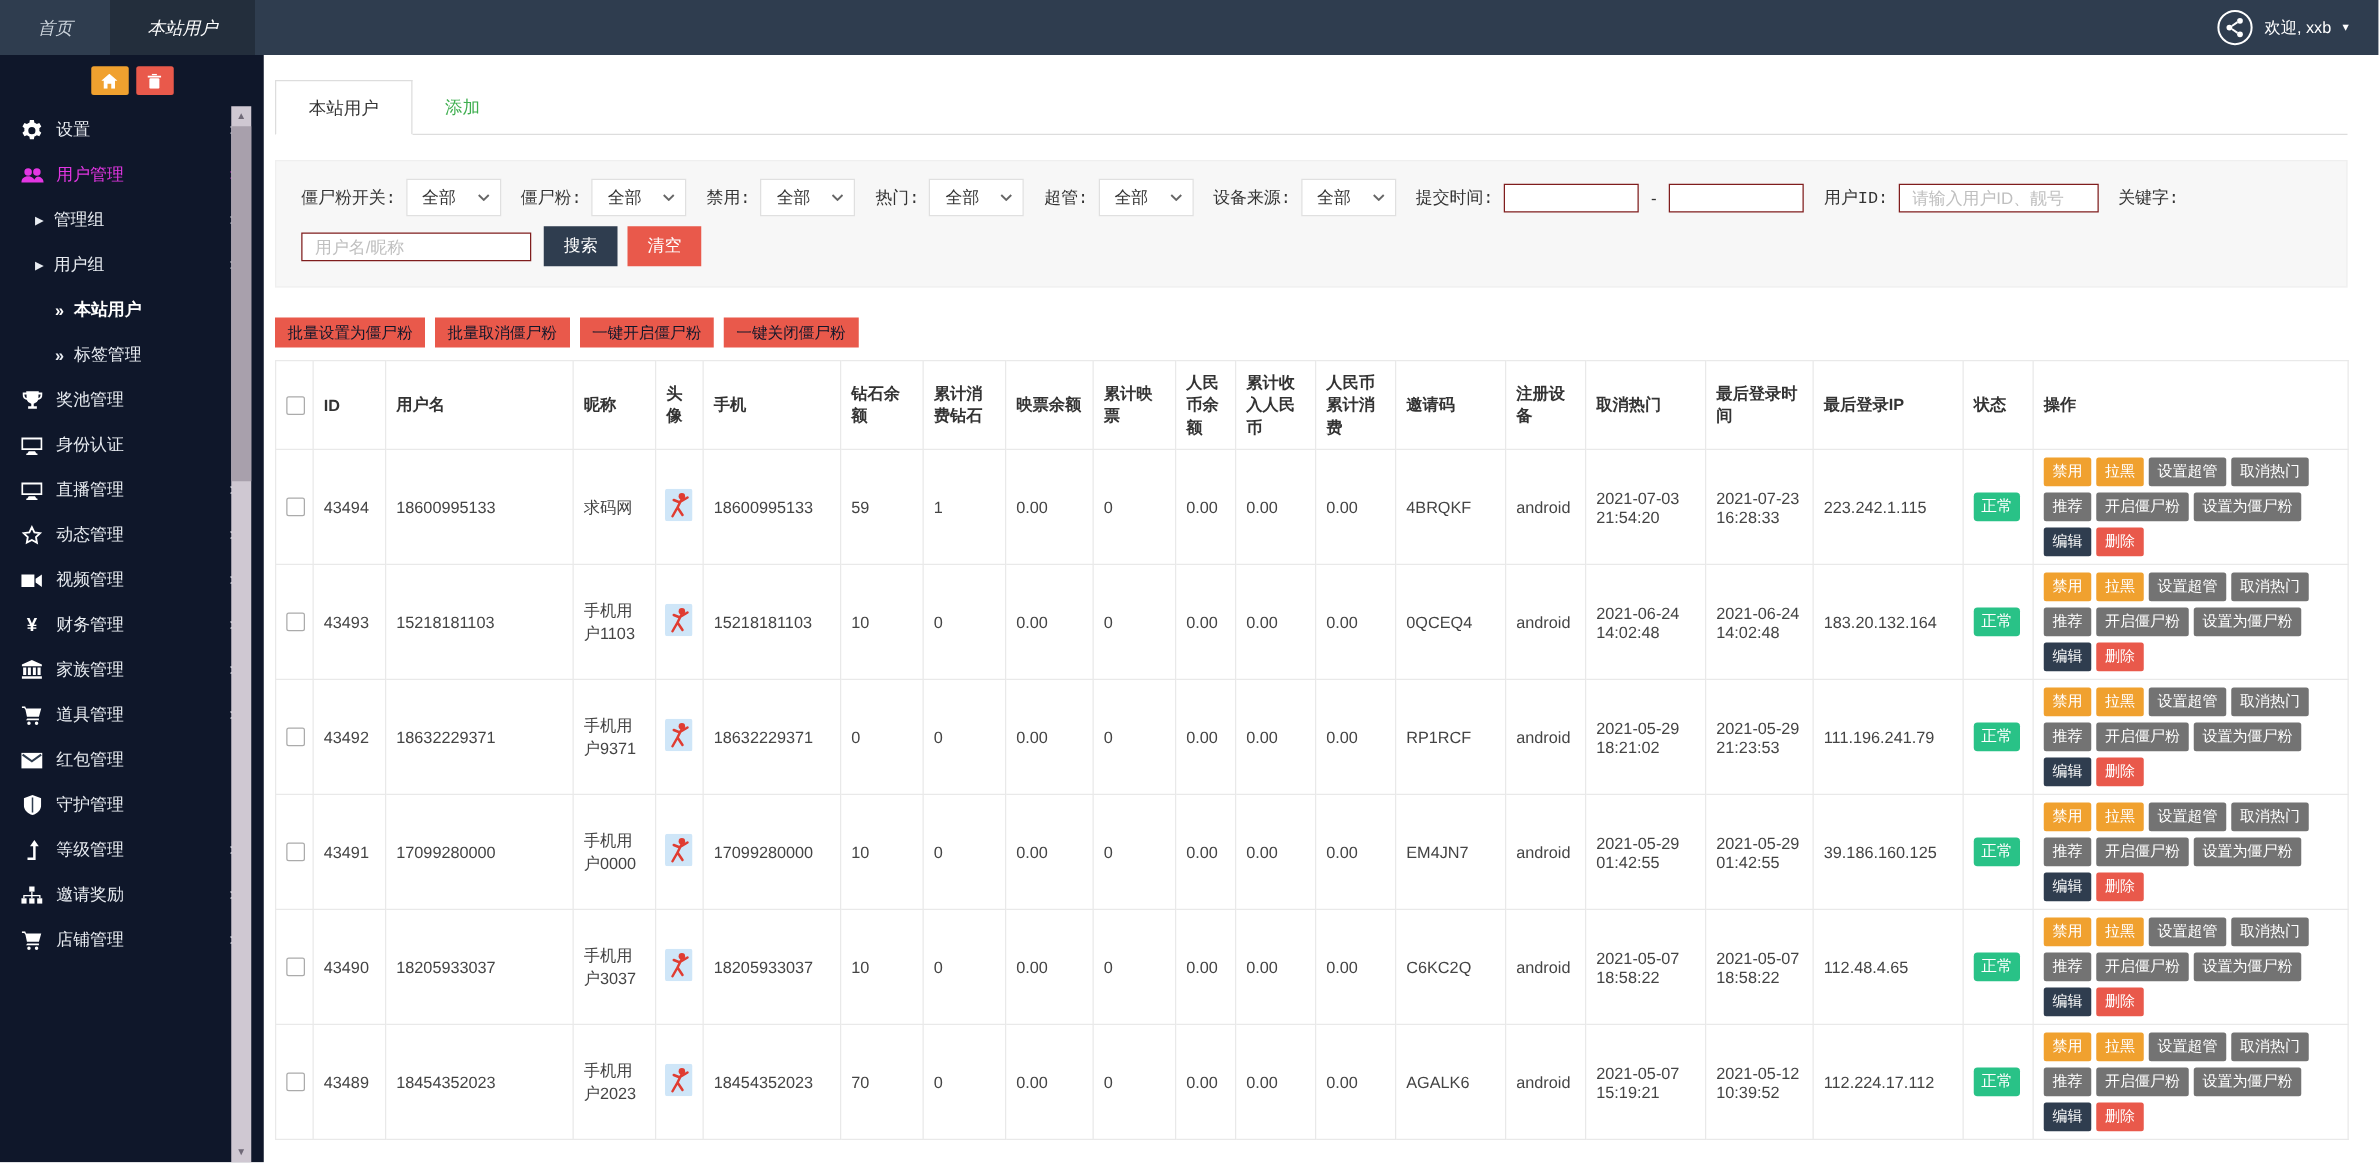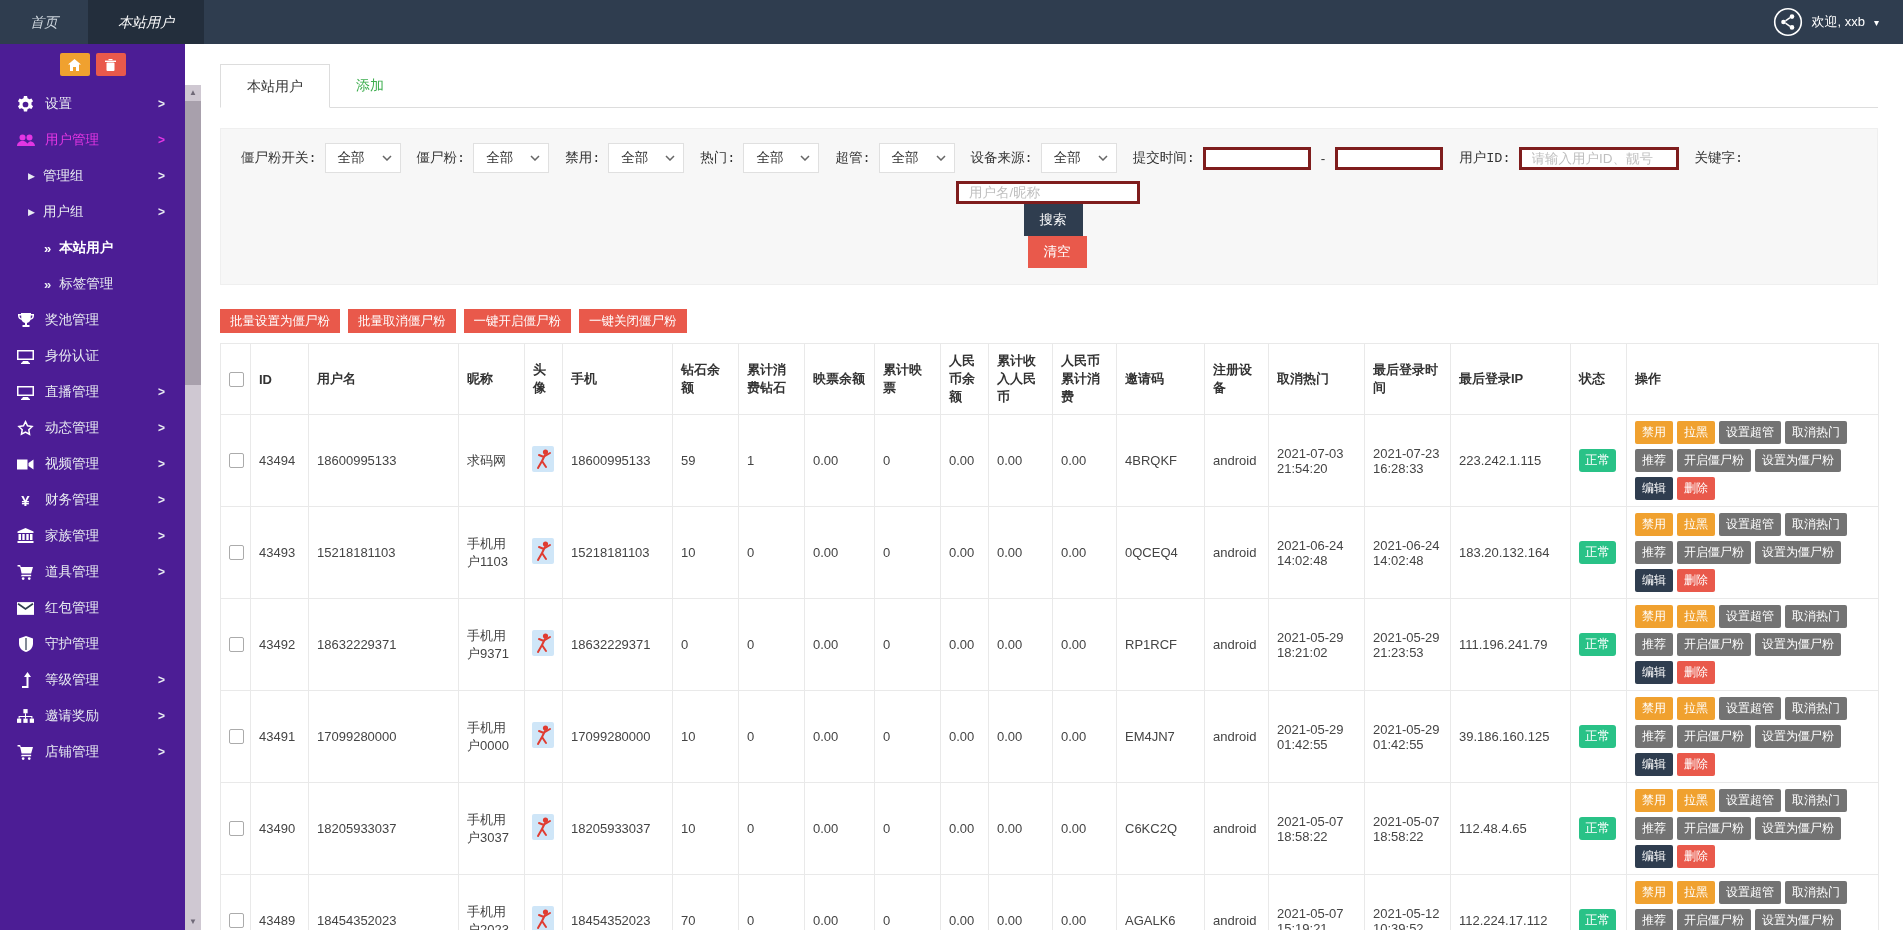--- a/index.html
+++ b/index.html
@@ -10,21 +10,21 @@
   .topbar{position:absolute;top:0;left:0;right:0;height:44px;background:#2f3d4f;display:flex;z-index:20;}
   .brand{width:201px;box-sizing:border-box;padding-left:26px;line-height:44px;color:#fff;
          font-size:17px;font-weight:bold;white-space:nowrap;}
   .topnav{display:flex;font-style:italic;}
   .top-tab{color:#cdd5dd;font-size:14px;line-height:44px;padding:0 30px;cursor:pointer;}
   .top-tab.active{background:#232e3c;color:#fff;}
   .top-right{margin-left:auto;display:flex;align-items:center;gap:9px;color:#fff;font-size:13px;padding-right:24px;}
   .top-right .caret{font-size:10px;}
 
   
-  .sidebar{position:absolute;top:44px;left:0;width:185px;bottom:0;background:#4c1d95;z-index:10;}
+  .sidebar{position:absolute;top:44px;left:0;width:211px;bottom:0;background:#0f172a;z-index:10;}
   .side-btns{display:flex;gap:6px;justify-content:center;padding:9px 0 10px;}
   .side-btns button{width:30px;height:23px;border:none;border-radius:2px;display:flex;align-items:center;justify-content:center;cursor:pointer;}
   .btn-home{background:#f0a12f;}
   .btn-trash{background:#e9594b;}
   .side-item{display:flex;align-items:center;height:36px;padding:0 20px 0 16px;color:#e9edf2;font-size:13.5px;cursor:pointer;}
   .side-item .ic{width:19px;margin-right:10px;display:inline-flex;justify-content:center;color:#fff;}
   .side-item .ic svg{display:block;}
   .side-item .yen{font-size:15px;font-weight:bold;}
   .side-item .prefix{margin-right:8px;font-size:9px;}
   .side-item .prefix.angle{font-size:13px;font-weight:bold;}
@@ -44,37 +44,37 @@
   
   .content{position:absolute;left:201px;top:44px;right:0;bottom:0;background:#fff;
            box-sizing:border-box;padding:20px 25px 0 19px;overflow:hidden;}
   .tabbar{display:flex;border-bottom:1px solid #ddd;height:44px;box-sizing:border-box;}
   .tab{line-height:43px;padding:0 26px;font-size:14px;color:#333;cursor:pointer;}
   .tab.active{border:1px solid #ddd;border-bottom:1px solid #fff;margin-bottom:-1px;background:#fff;}
   .tab.green{color:#3eae4f;}
 
   .filterbox{margin-top:20px;background:#f7f7f7;border:1px solid #efefef;padding:14px 12px 16px 20px;}
   .f-row{display:flex;align-items:center;font-size:13.5px;color:#333;flex-wrap:nowrap;}
-  .f-row + .f-row{margin-top:8px;flex-direction:column;}
+  .f-row + .f-row{margin-top:8px;}
   .f-label{margin-right:8px;white-space:nowrap;font-family:Liberation Mono, monospace;}
   .sel{width:76px;height:30px;box-sizing:border-box;background:#fff;border:1px solid #e0e0e0;
        display:flex;align-items:center;justify-content:space-between;padding:0 8px 0 12px;margin-right:16px;cursor:pointer;}
-  .f-input{height:23px;box-sizing:border-box;border:3px solid #7f1d1d;background:#fff;padding:0 10px;
+  .f-input{height:23px;box-sizing:border-box;border:1px solid #7f1d1d;background:#fff;padding:0 10px;
            font-size:13.5px;font-family:inherit;color:#0369a1;outline:none;}
   .f-input::placeholder{color:#bfbfbf;}
   .date-input{width:108px;}
   .dash{margin:0 10px;}
   .uid-input{width:160px;margin-right:16px;}
   .kw-input{width:184px;margin-right:10px;}
   .btn-search{height:32px;padding:0 16px;background:#2f3d4f;color:#fff;border:none;font-size:13.5px;font-family:inherit;cursor:pointer;}
   .btn-clear{height:32px;padding:0 16px;background:#e9594b;color:#fff;border:none;font-size:13.5px;font-family:inherit;margin-left:8px;cursor:pointer;}
   .user-count{margin-top:22px;font-size:13.5px;color:#333;}
 
   .batch-row{margin-top:24px;display:flex;gap:8px;}
-  .batch-btn{background:#e9594b;color:#ffffff;border:none;height:24px;padding:0 10px;font-size:12.5px;font-family:inherit;cursor:pointer;}
+  .batch-btn{background:#e9594b;color:#0f172a;border:none;height:24px;padding:0 10px;font-size:12.5px;font-family:inherit;cursor:pointer;}
 
   .table-wrap{margin-top:10px;}
   table{border-collapse:collapse;table-layout:fixed;width:1658px;}
   th,td{border:1px solid #e9e9e9;font-size:13px;padding:6px 8px;vertical-align:middle;
         text-align:left;color:#444;overflow-wrap:break-word;}
   th{color:#333;font-weight:bold;height:58px;background:#fff;}
   tr.data-row{height:84px;}
   .cb-cell{text-align:center;}
   .checkbox{width:15px;height:15px;box-sizing:border-box;border:1px solid #ababab;border-radius:2px;background:#fff;margin:0 auto;cursor:pointer;}
   .avatar-cell{padding:6px 7px;}

